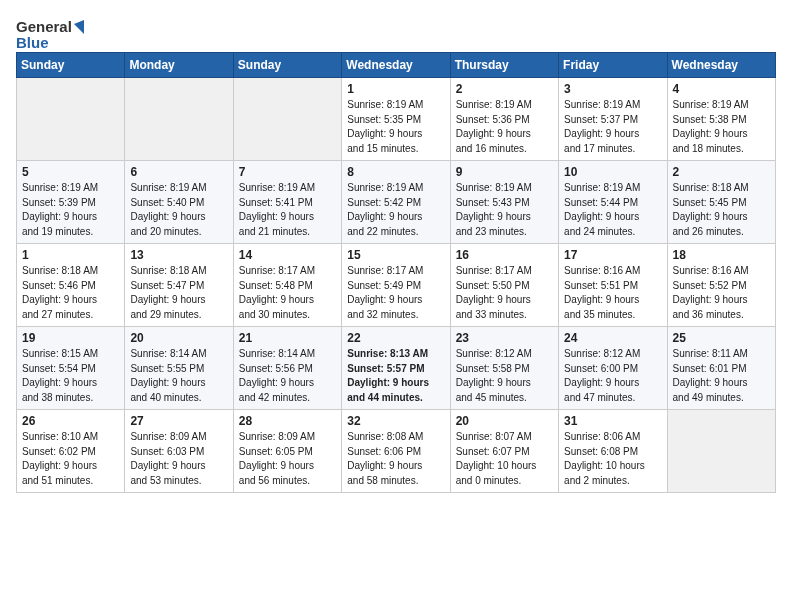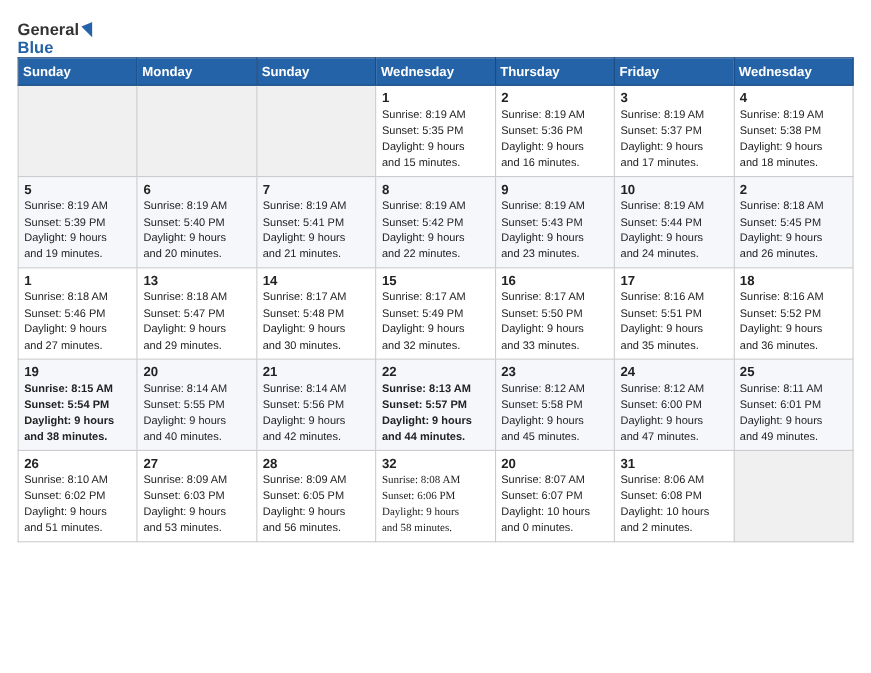--- a/index.html
+++ b/index.html
@@ -237,21 +237,21 @@
             <div class="day-num">18</div>
             <div class="day-info" style="white-space: pre-line;">Sunrise: 8:16 AM
 Sunset: 5:52 PM
 Daylight: 9 hours
 and 36 minutes.</div>
           </td>
         </tr>
         <tr>
           <td>
             <div class="day-num">19</div>
-            <div class="day-info" style="white-space: pre-line; font-weight: bold;">Sunrise: 8:15 AM
+            <div class="day-info" style="white-space: pre-line;">Sunrise: 8:15 AM
 Sunset: 5:54 PM
 Daylight: 9 hours
 and 38 minutes.</div>
           </td>
           <td>
             <div class="day-num">20</div>
             <div class="day-info" style="white-space: pre-line;">Sunrise: 8:14 AM
 Sunset: 5:55 PM
 Daylight: 9 hours
 and 40 minutes.</div>
@@ -309,21 +309,21 @@
           </td>
           <td>
             <div class="day-num">28</div>
             <div class="day-info" style="white-space: pre-line;">Sunrise: 8:09 AM
 Sunset: 6:05 PM
 Daylight: 9 hours
 and 56 minutes.</div>
           </td>
           <td>
             <div class="day-num">32</div>
-            <div class="day-info" style="white-space: pre-line; font-family: Liberation Serif, serif;">Sunrise: 8:08 AM
+            <div class="day-info" style="white-space: pre-line;">Sunrise: 8:08 AM
 Sunset: 6:06 PM
 Daylight: 9 hours
 and 58 minutes.</div>
           </td>
           <td>
             <div class="day-num">20</div>
             <div class="day-info" style="white-space: pre-line;">Sunrise: 8:07 AM
 Sunset: 6:07 PM
 Daylight: 10 hours
 and 0 minutes.</div>

